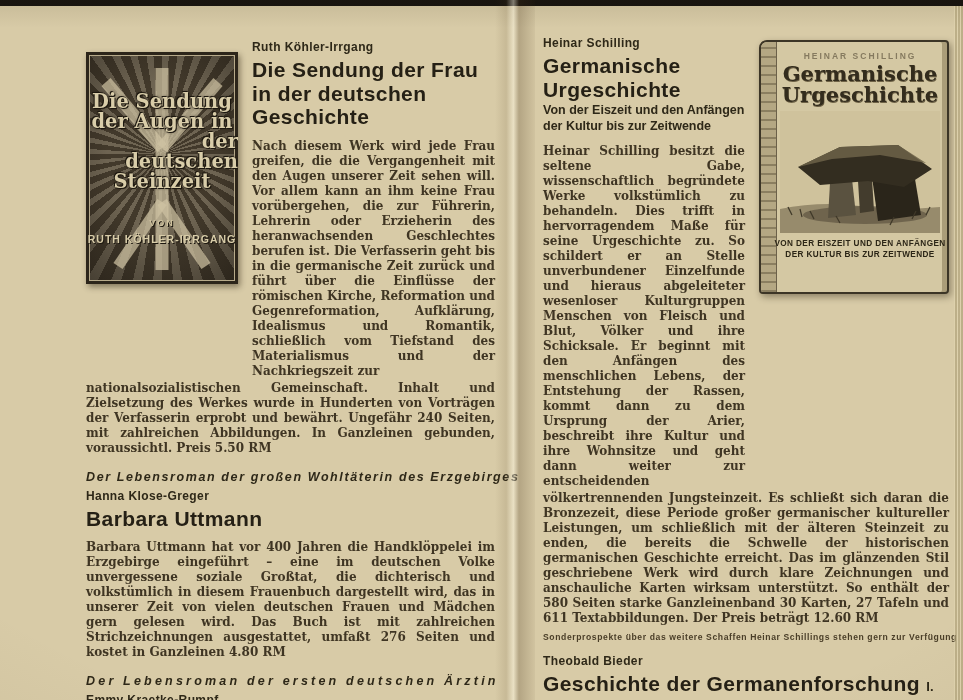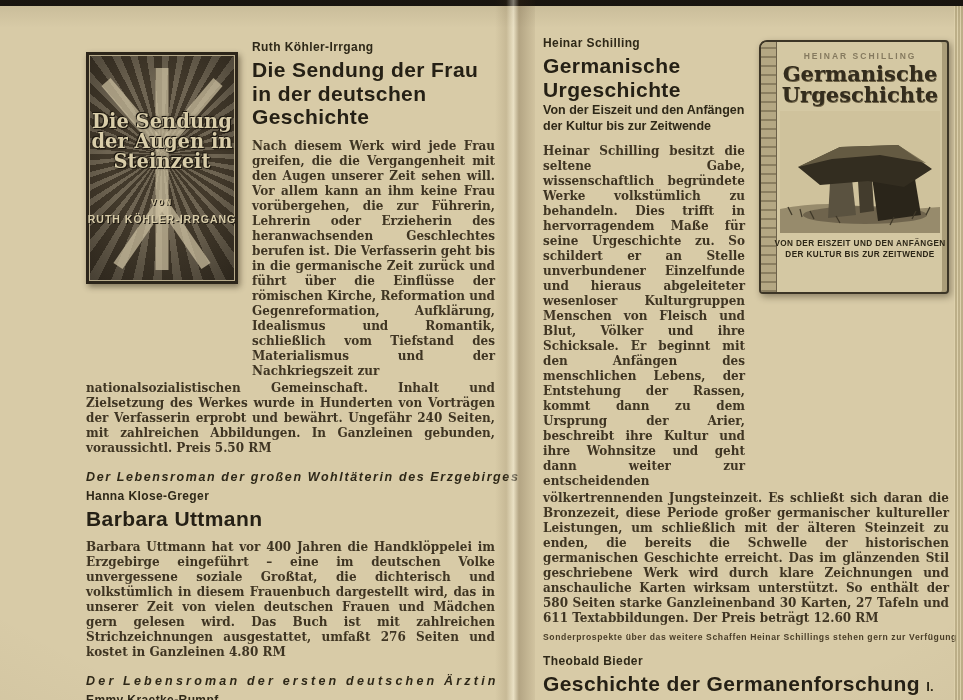--- a/index.html
+++ b/index.html
@@ -75,21 +75,21 @@
   .cover1 svg{position:absolute;inset:0;}
   .cover1-text{
     position:relative;z-index:2;height:100%;display:flex;flex-direction:column;
     align-items:center;justify-content:center;text-align:right;
   }
   .c1-line{
     font-weight:bold;font-size:19.5px;line-height:20px;color:#d9cda9;
     text-shadow:1px 1px 0 #1c170f, -1px -1px 0 #1c170f, 0 0 3px #1c170f;
   }
   .c1-von{
-    font-family:Liberation Mono, monospace;font-weight:bold;font-size:9px;
+    font-family:Liberation Sans, sans-serif;font-weight:bold;font-size:9px;
     letter-spacing:2px;color:#cfc29e;margin-top:26px;text-shadow:1px 1px 0 #1c170f;
   }
   .c1-author{
     font-family:"Liberation Sans", sans-serif;font-weight:bold;font-size:10.5px;
     letter-spacing:1px;color:#d9cda9;margin-top:5px;text-shadow:1px 1px 0 #1c170f;
   }
 
   
   .cover2{
     flex:none;width:190px;height:254px;position:relative;margin-top:4px;
@@ -134,20 +134,21 @@
             <line x1="76" y1="16" x2="76" y2="218" stroke-width="13"></line>
             <line x1="76" y1="96" x2="20" y2="30" stroke-width="12"></line>
             <line x1="76" y1="96" x2="132" y2="30" stroke-width="12"></line>
             <line x1="76" y1="150" x2="32" y2="214" stroke-width="11"></line>
             <line x1="76" y1="150" x2="120" y2="214" stroke-width="11"></line>
           </g>
         </svg>
         <div class="cover1-text">
           <div class="c1-line">Die Sendung</div>
           <div class="c1-line">der Augen in</div>
+          <div class="c1-line">der deutschen</div>
           <div class="c1-line">Steinzeit</div>
           <div class="c1-von">VON</div>
           <div class="c1-author">RUTH KÖHLER-IRRGANG</div>
         </div>
       </div>
       <div class="col">
         <p class="author">Ruth Köhler-Irrgang</p>
         <h2 class="title">Die Sendung der Frau in der deutschen Geschichte</h2>
         <p class="frak">Nach diesem Werk wird jede Frau greifen, die die Vergangenheit mit den Augen unserer Zeit sehen will. Vor allem kann an ihm keine Frau vorübergehen, die zur Führerin, Lehrerin oder Erzieherin des heranwachsenden Geschlechtes berufen ist. Die Verfasserin geht bis in die germanische Zeit zurück und führt über die Einflüsse der römischen Kirche, Reformation und Gegenreformation, Aufklärung, Idealismus und Romantik, schließlich vom Tiefstand des Materialismus und der Nachkriegszeit zur</p>
       </div>

